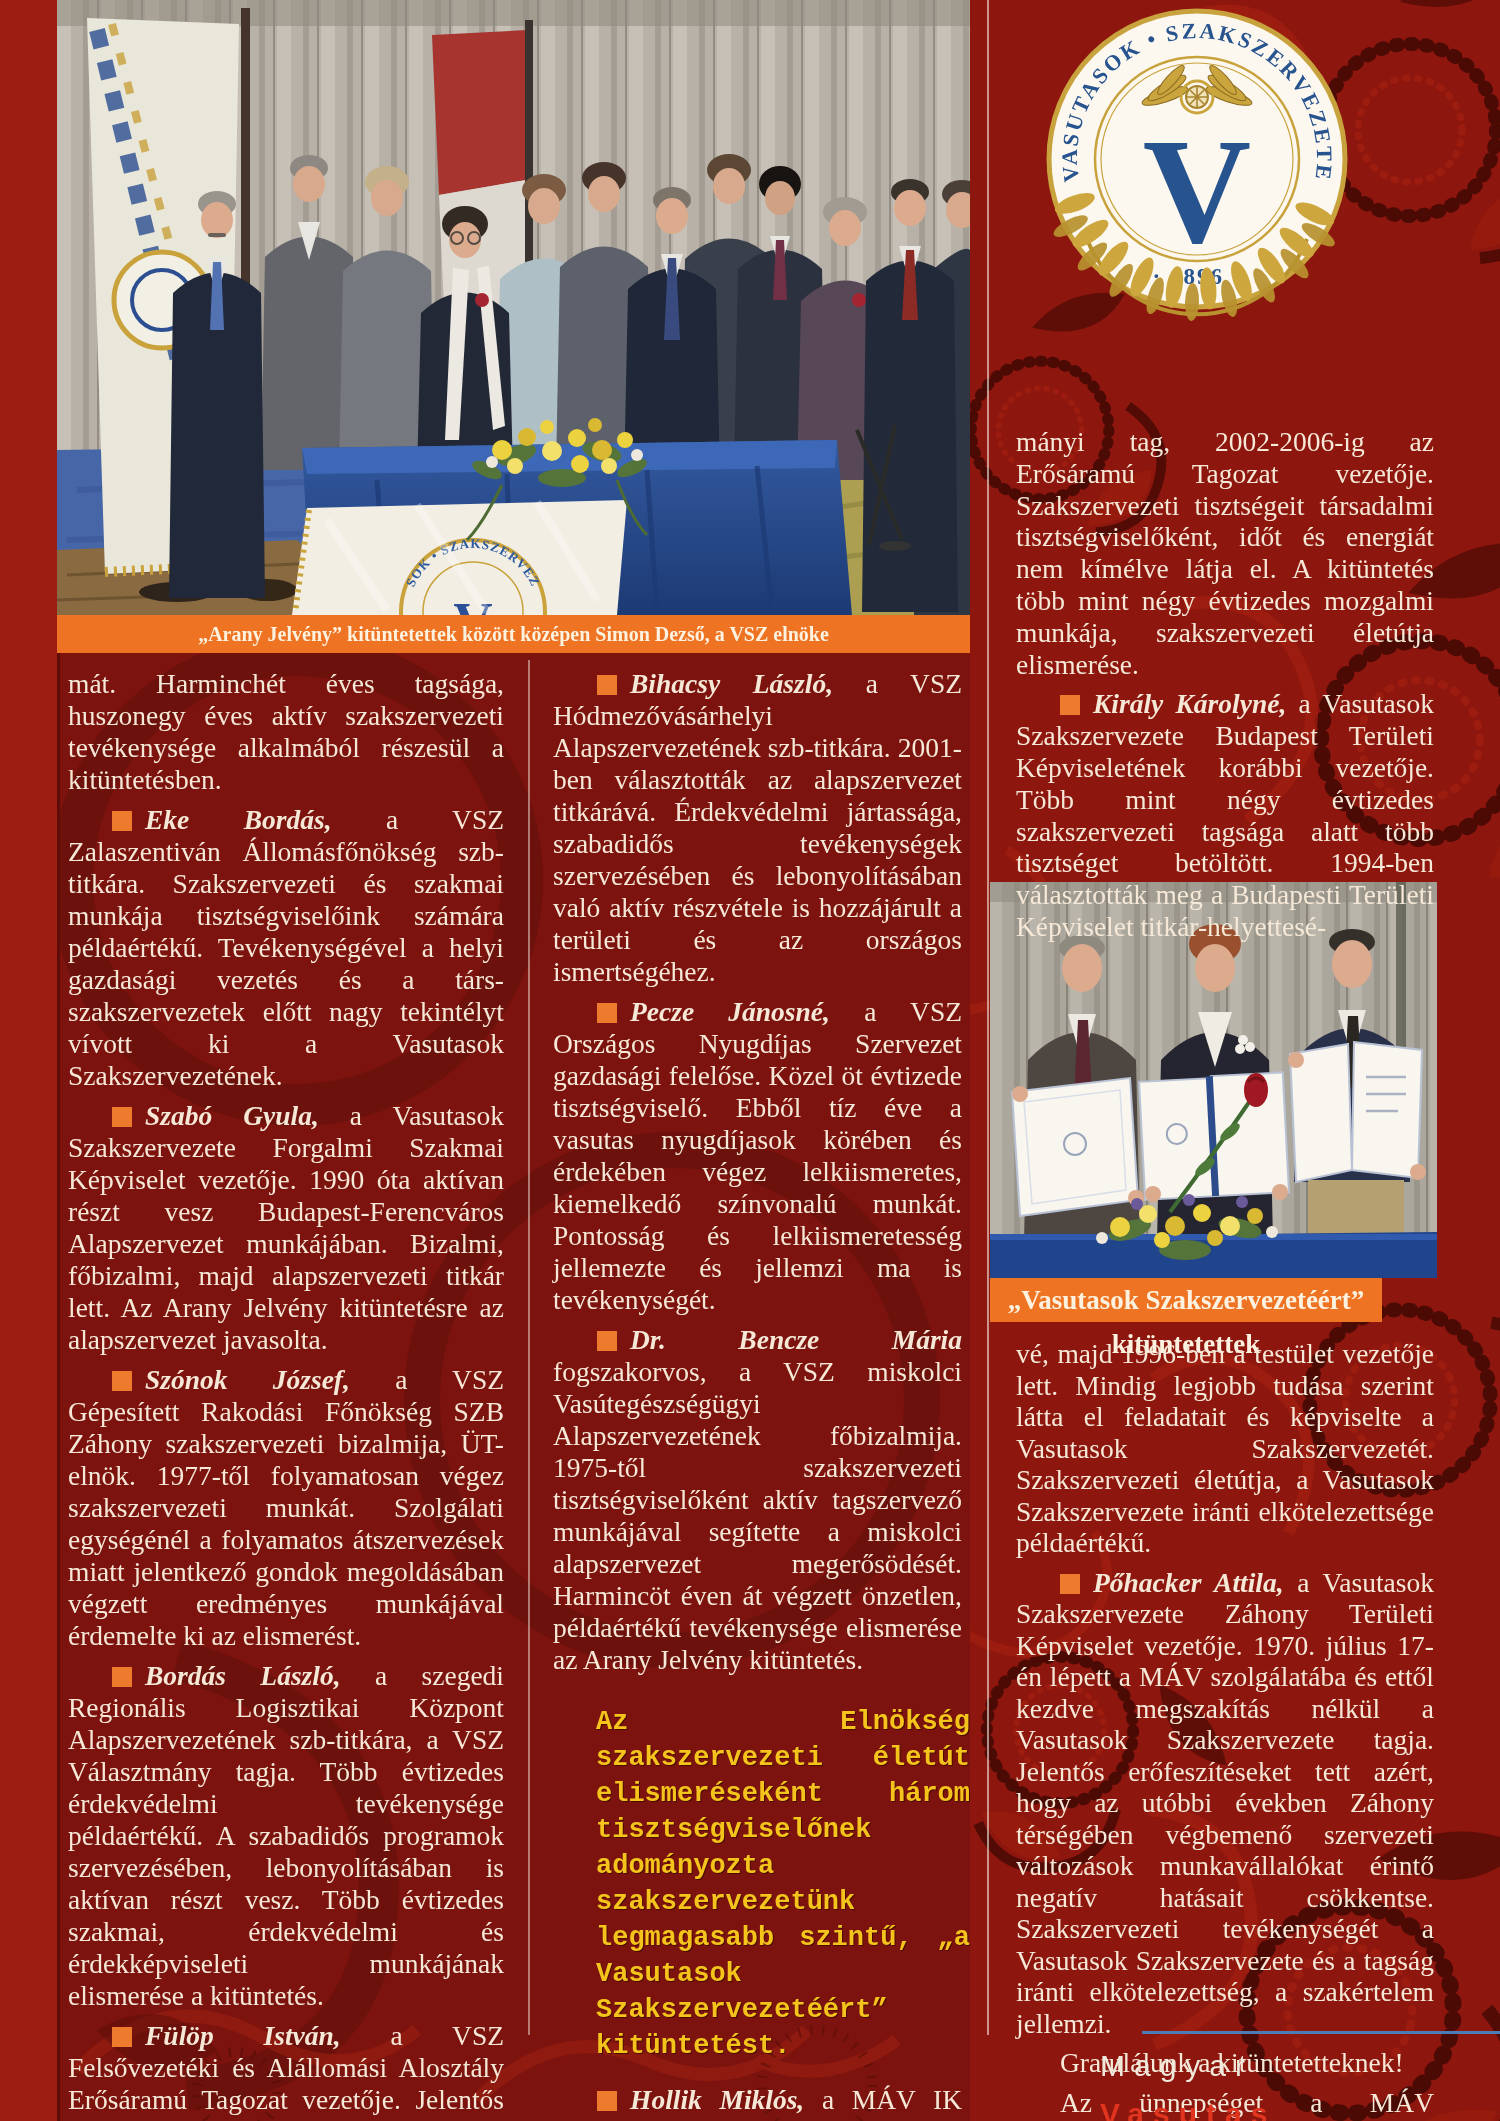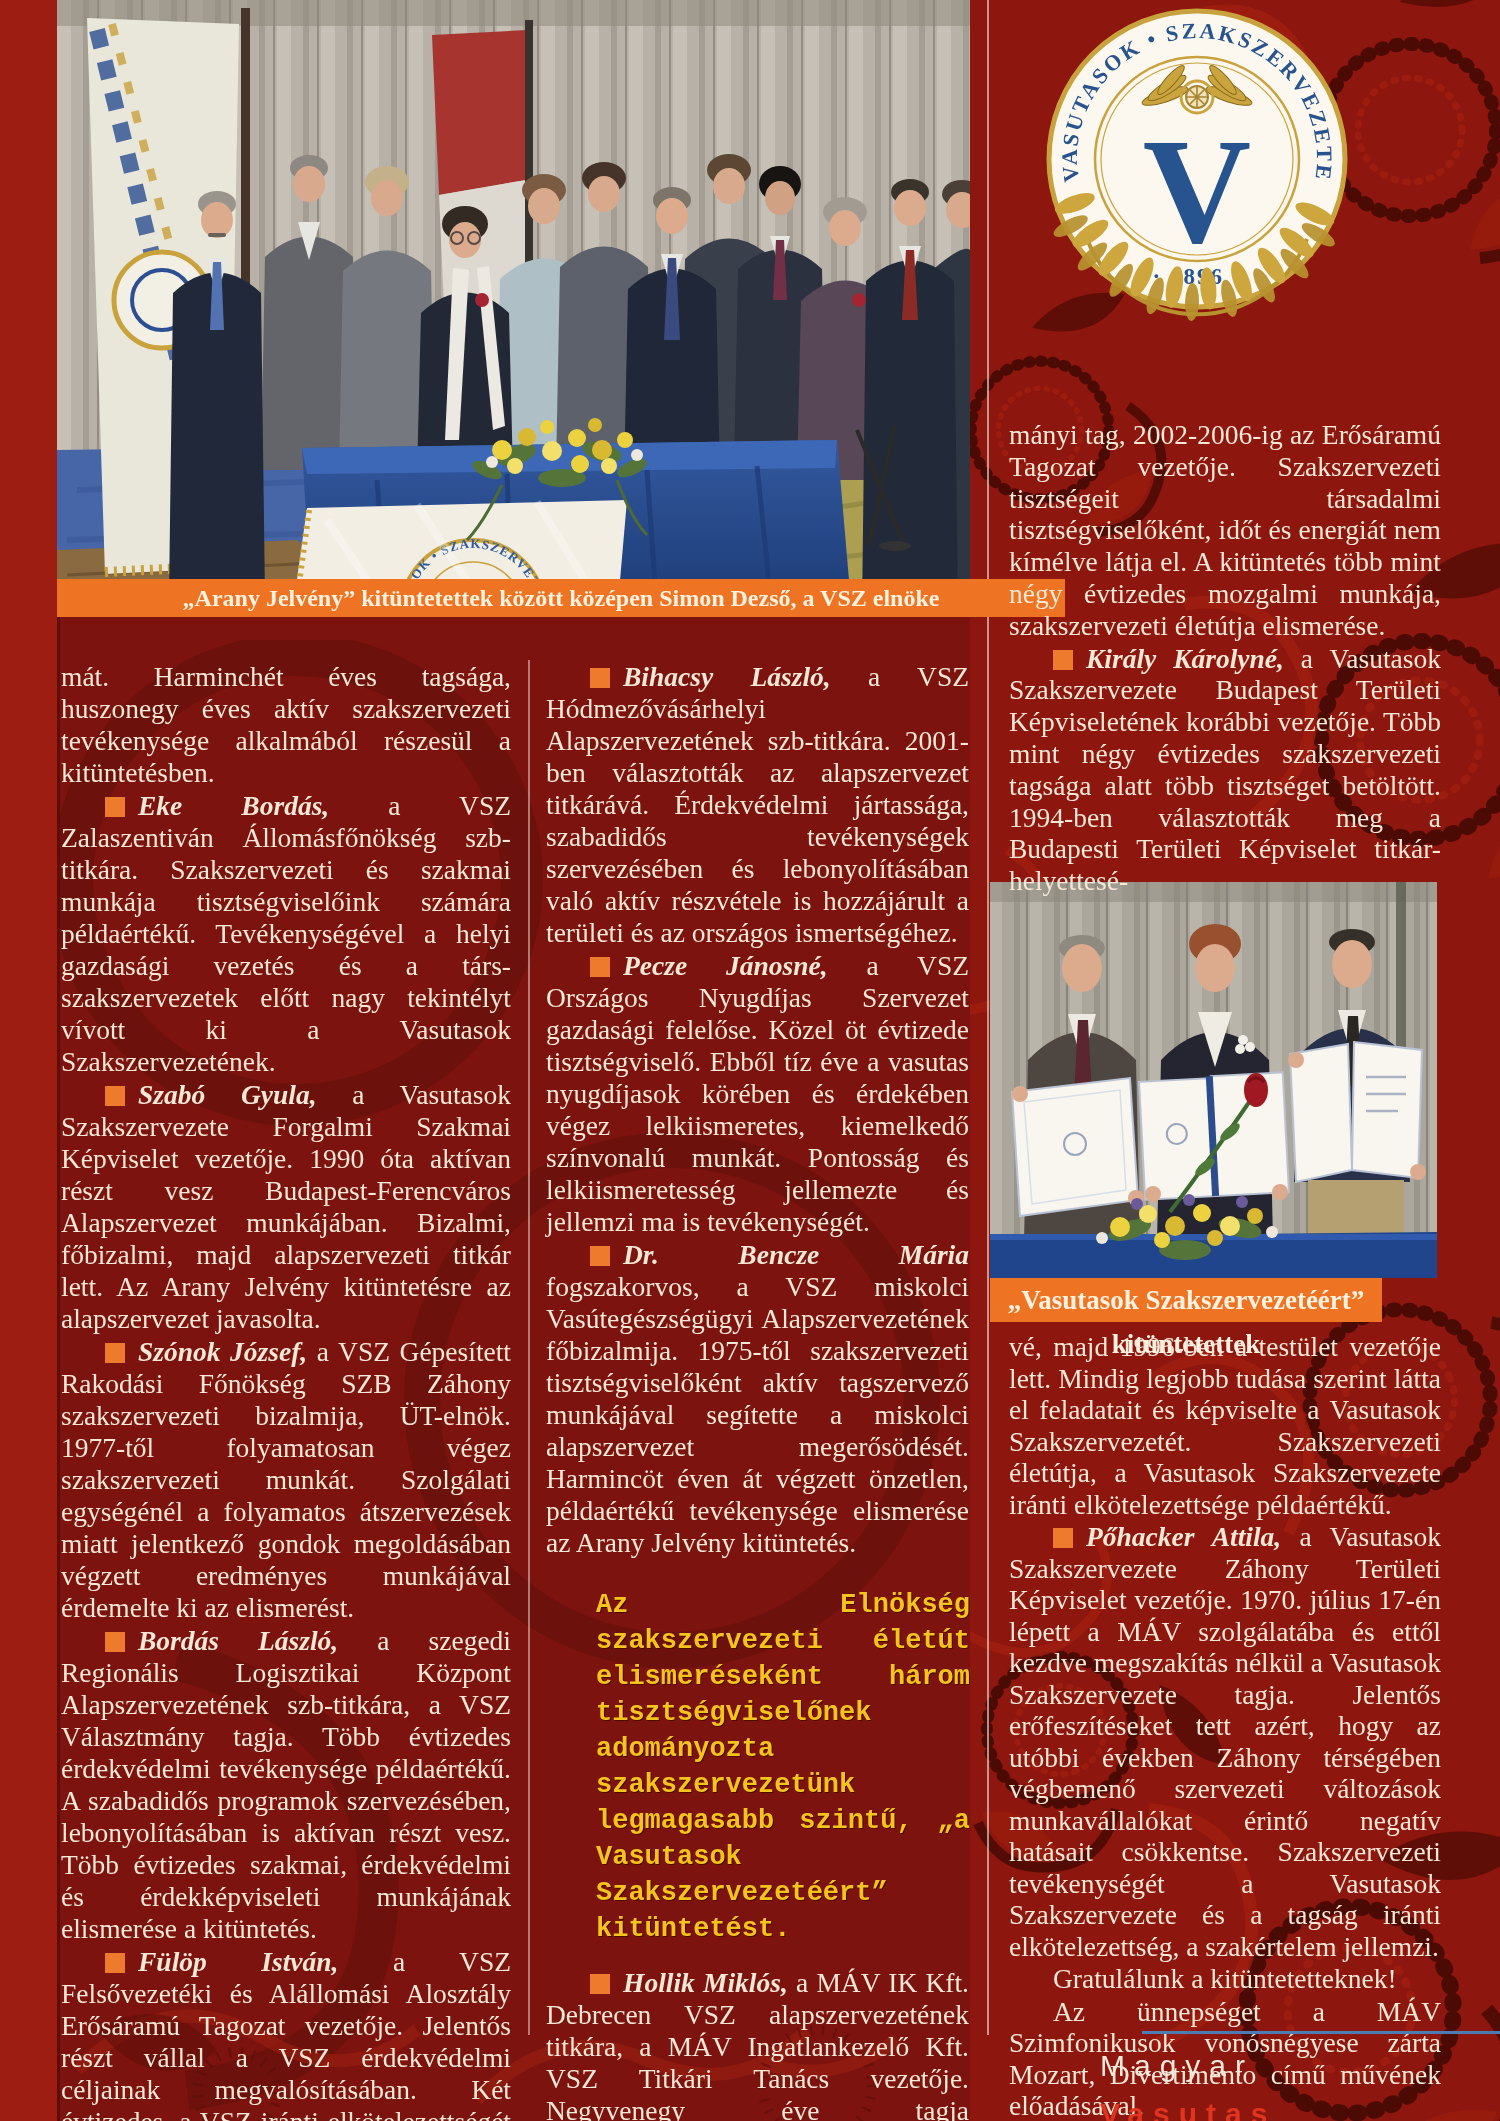--- a/index.html
+++ b/index.html
@@ -7,25 +7,25 @@
         font-family:"Liberation Serif",serif;}
   .abs{position:absolute;}
   .left-band{left:0;top:0;width:57px;height:2121px;background:#9e1d12;border-right:3px solid #5e0c08;}
   .vline{left:987px;top:0;width:2px;height:2035px;background:rgba(245,235,225,.6);}
   .cdiv{left:528px;top:660px;width:2px;height:1375px;background:rgba(240,228,214,.5);}
   .photo1{left:57px;top:0;width:913px;height:615px;}
   .photo2{left:990px;top:882px;width:447px;height:396px;}
   .photo1 svg,.photo2 svg,.orn svg{display:block;}
   .caption{background:#ee7322;color:#fdf2e0;font-weight:bold;text-align:center;
            font-family:"Liberation Serif",serif;}
-  .cap1{left:57px;top:579px;width:1008px;height:38px;font-size:24px;line-height:38px;}
+  .cap1{left:57px;top:615px;width:913px;height:38px;font-size:20px;line-height:38px;}
   .cap2{left:990px;top:1278px;width:392px;height:44px;font-size:27px;line-height:44px;}
   .col{color:#f5e8d7;font-size:27.5px;line-height:32px;text-align:justify;
        hyphens:auto;-webkit-hyphens:auto;}
-  .col p{margin:1px;}
+  .col p{margin:8px;}
   .para{text-indent:44px;}
   .cont{text-indent:0;}
   .nm{font-weight:bold;font-style:italic;}
   .sq{display:inline-block;width:20px;height:20px;background:#ee7a2e;margin-right:13px;
       vertical-align:-2px;text-indent:0;}
   .col1{left:60px;top:660px;width:452px;}
   .col2{left:545px;top:660px;width:425px;}
   .col3a{left:1008px;top:418px;width:434px;line-height:31.8px;}
   .col3b{left:1008px;top:1330px;width:434px;line-height:31.5px;}
   .hl{margin:28px 0 20px 51px;color:#f5c41c;text-align:justify;

